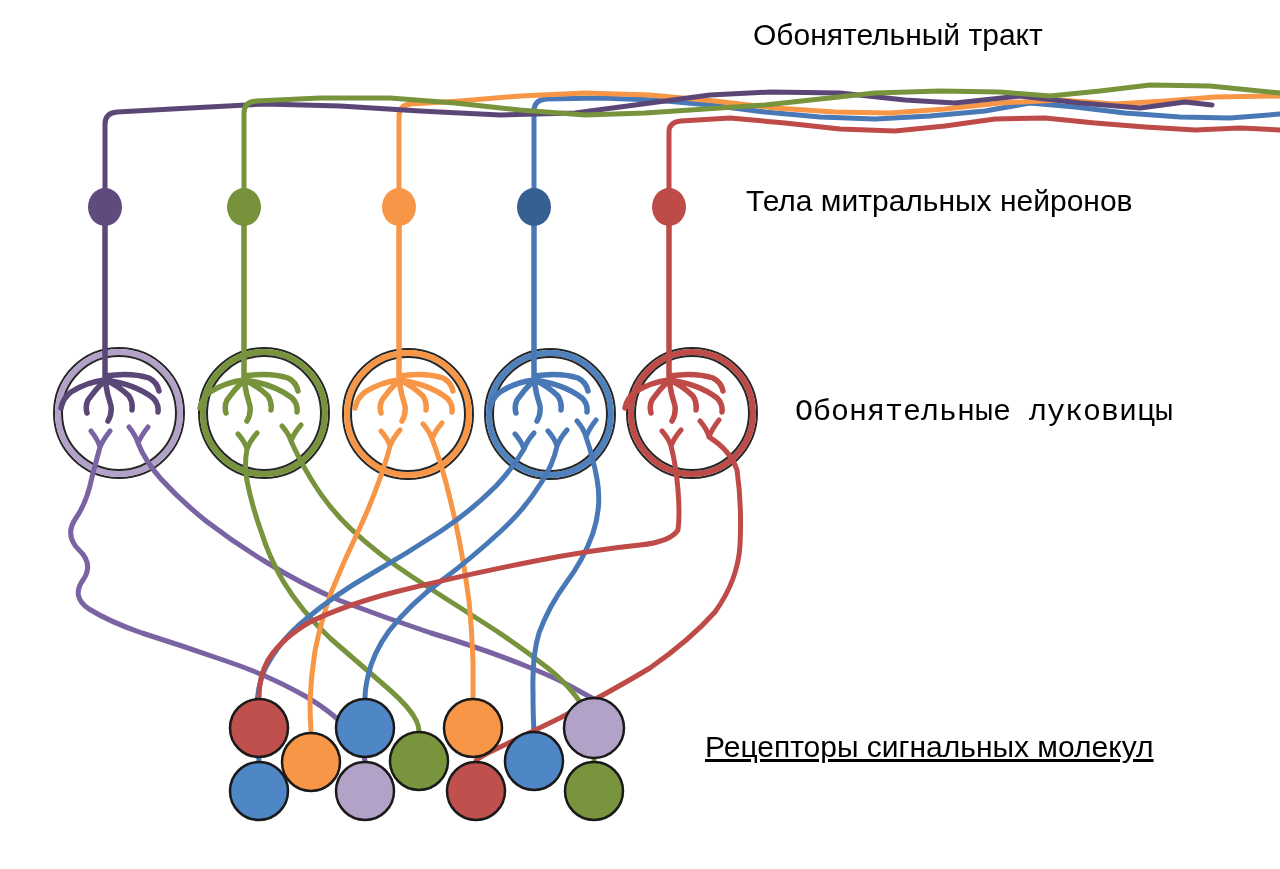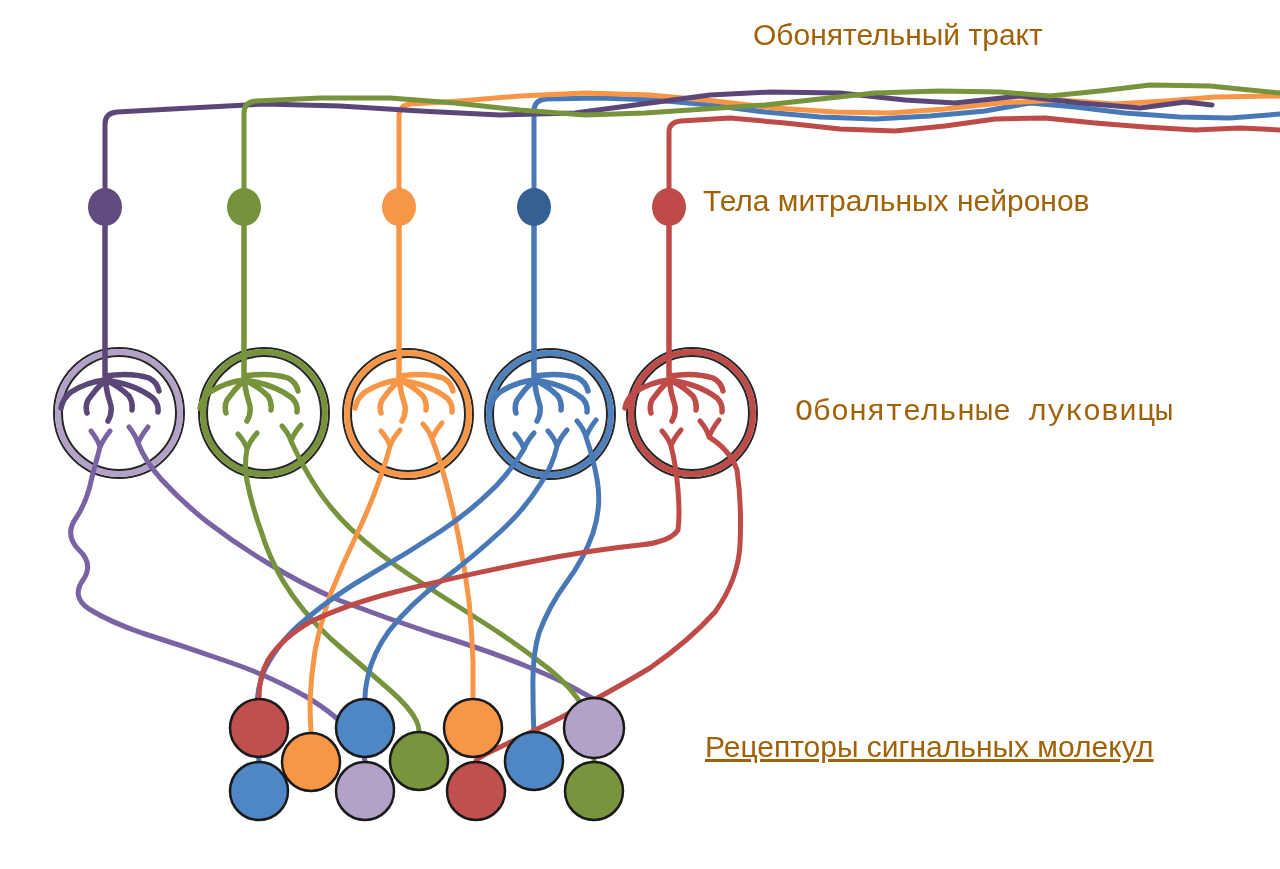--- a/index.html
+++ b/index.html
@@ -10,26 +10,26 @@
     height: 869px;
     background: #ffffff;
     overflow: hidden;
     font-family: "Liberation Sans", sans-serif;
   }
   .stage svg { position: absolute; left: 0; top: 0; }
   .diagram-label {
     position: absolute;
     font-size: 30px;
     line-height: 34px;
-    color: #a16207;
+    color: #000000;
     white-space: nowrap;
     letter-spacing: 0px;
   }
   .lbl-tract     { left: 753px; top: 18px;  }
-  .lbl-mitral    { left: 703px; top: 184px; text-align: center; }
+  .lbl-mitral    { left: 746px; top: 184px; text-align: center; }
   .lbl-bulbs     { left: 795px; top: 395px; font-family: Liberation Mono, monospace; }
   .lbl-receptors { left: 705px; top: 730px; text-decoration: underline; }
 </style>
 </head>
 <body>
 
 <div class="stage">
 
   <svg width="1280" height="869" viewBox="0 0 1280 869">
 

